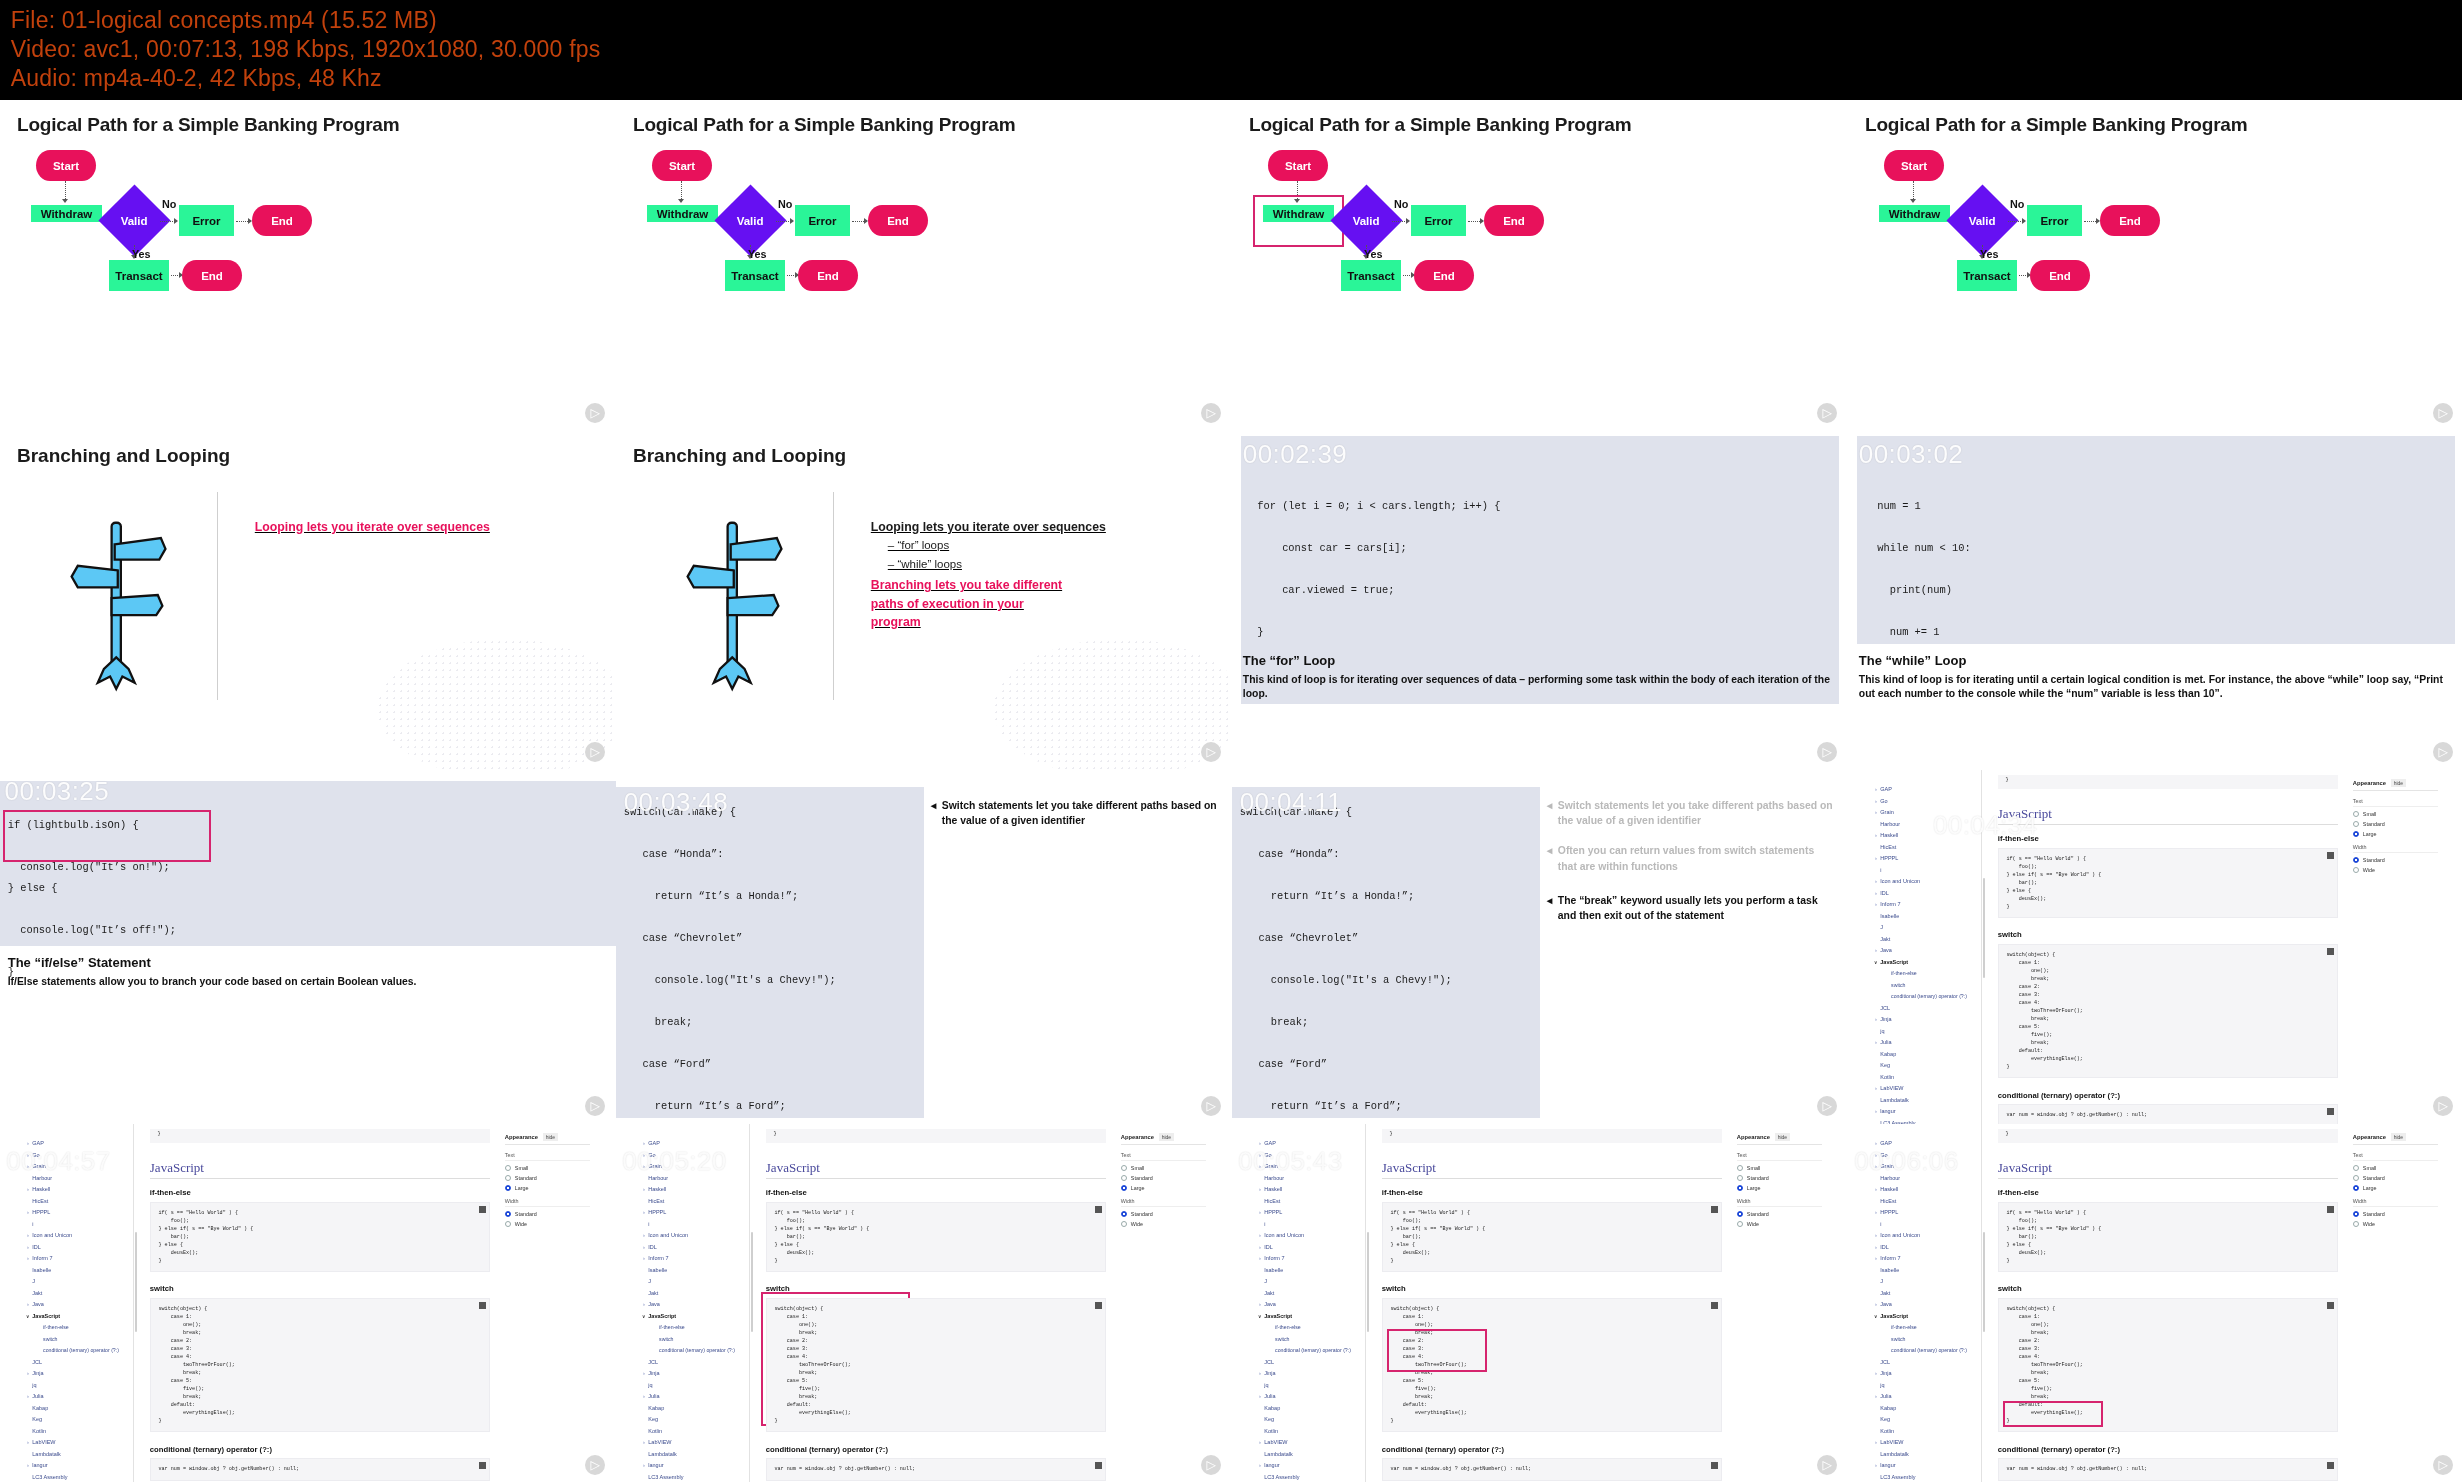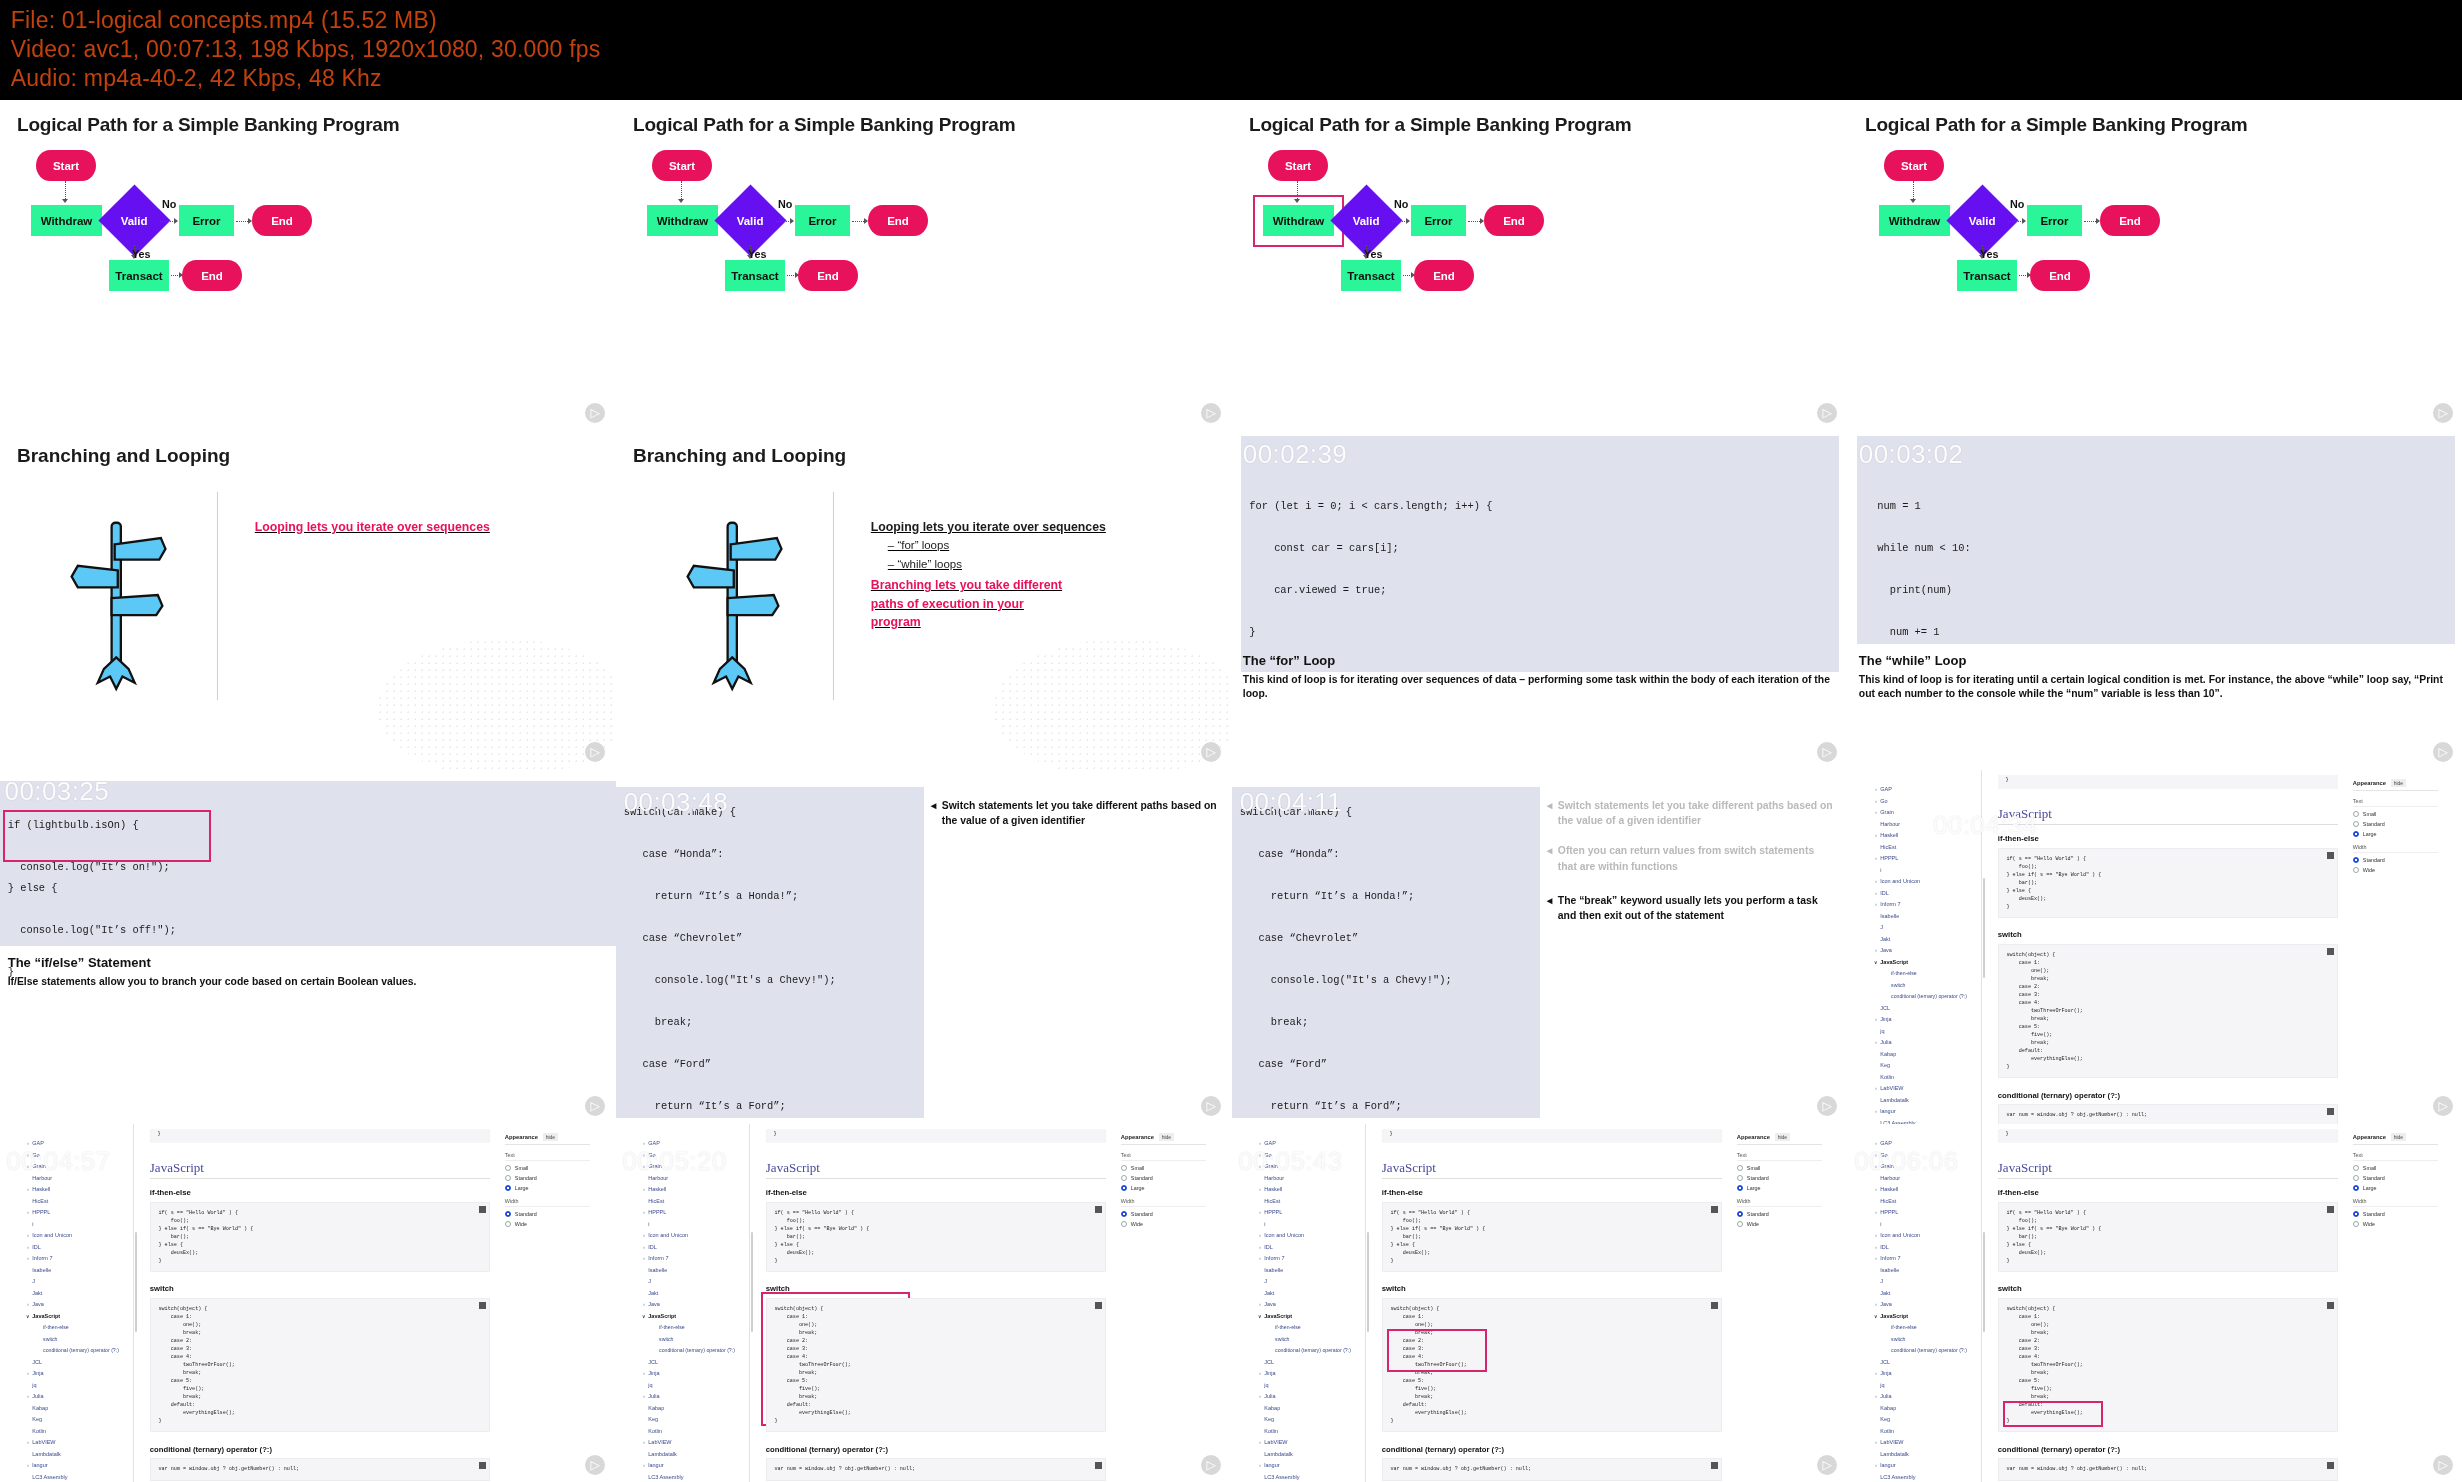--- a/index.html
+++ b/index.html
@@ -29,21 +29,21 @@
 
   
   .slide { position: absolute; inset: 0; background: #fff; padding: 14px 17px; }
   .slide h1 { font-size: 19px; font-weight: bold; color: #1b1b1b; letter-spacing: -0.2px; }
 
   .flow { position: relative; margin-top: 14px; height: 192px; }
   .node { position: absolute; display: flex; align-items: center; justify-content: center;
           font-size: 11.5px; font-weight: bold; color: #111; }
   .n-start { left: 19px; top: 0; width: 60px; height: 31px; background: #e8115b; color:#fff;
              border-radius: 14px/15.4px; }
-  .n-withdraw { left: 14px; top: 55px; width: 71px; height: 31px; background:#2af598; }
+  .n-withdraw { left: 14px; top: 55px; width: 71px; height: 17px; background:#2af598; }
   .n-valid { left: 92px; top: 45px; width: 51px; height: 51px; background:#6610f2; color:#fff;
              transform: rotate(45deg); }
   .n-valid span { transform: rotate(-45deg); }
   .n-error { left: 162px; top: 55px; width: 55px; height: 31px; background:#2af598; }
   .n-end1 { left: 235px; top: 55px; width: 60px; height: 31px; background:#e8115b; color:#fff;
             border-radius: 14px/15.4px; }
   .n-transact { left: 92px; top: 110px; width: 60px; height: 31px; background:#2af598;text-align:right; }
   .n-end2 { left: 165px; top: 110px; width: 60px; height: 31px; background:#e8115b; color:#fff;
             border-radius: 14px/15.4px; }
   .lbl { position: absolute; font-size: 10.8px; font-weight: bold; color:#111; }
@@ -307,21 +307,21 @@
           <div class="bl-h pink" style="margin-top:2px;max-width:200px;">Branching lets you take different paths of execution in your program</div>
         </div>
       </div>
       <div class="dots-bg"></div>
     </div>
     <div class="wm">▷</div>
   </div>
 
   <div class="cell">
     <div class="codeslide">
-      <div class="codebox" style="top:4.6px;height:236px;padding:60px 0 0 8px;">
+      <div class="codebox" style="top:4.6px;height:268px;padding:60px 0 0 16px;">
         <pre>for (let i = 0; i &lt; cars.length; i++) {
 
     const car = cars[i];
 
     car.viewed = true;
 
 }</pre>
       </div>
       <div class="capt" style="top:222px;">
         <h2>The “for” Loop</h2>

